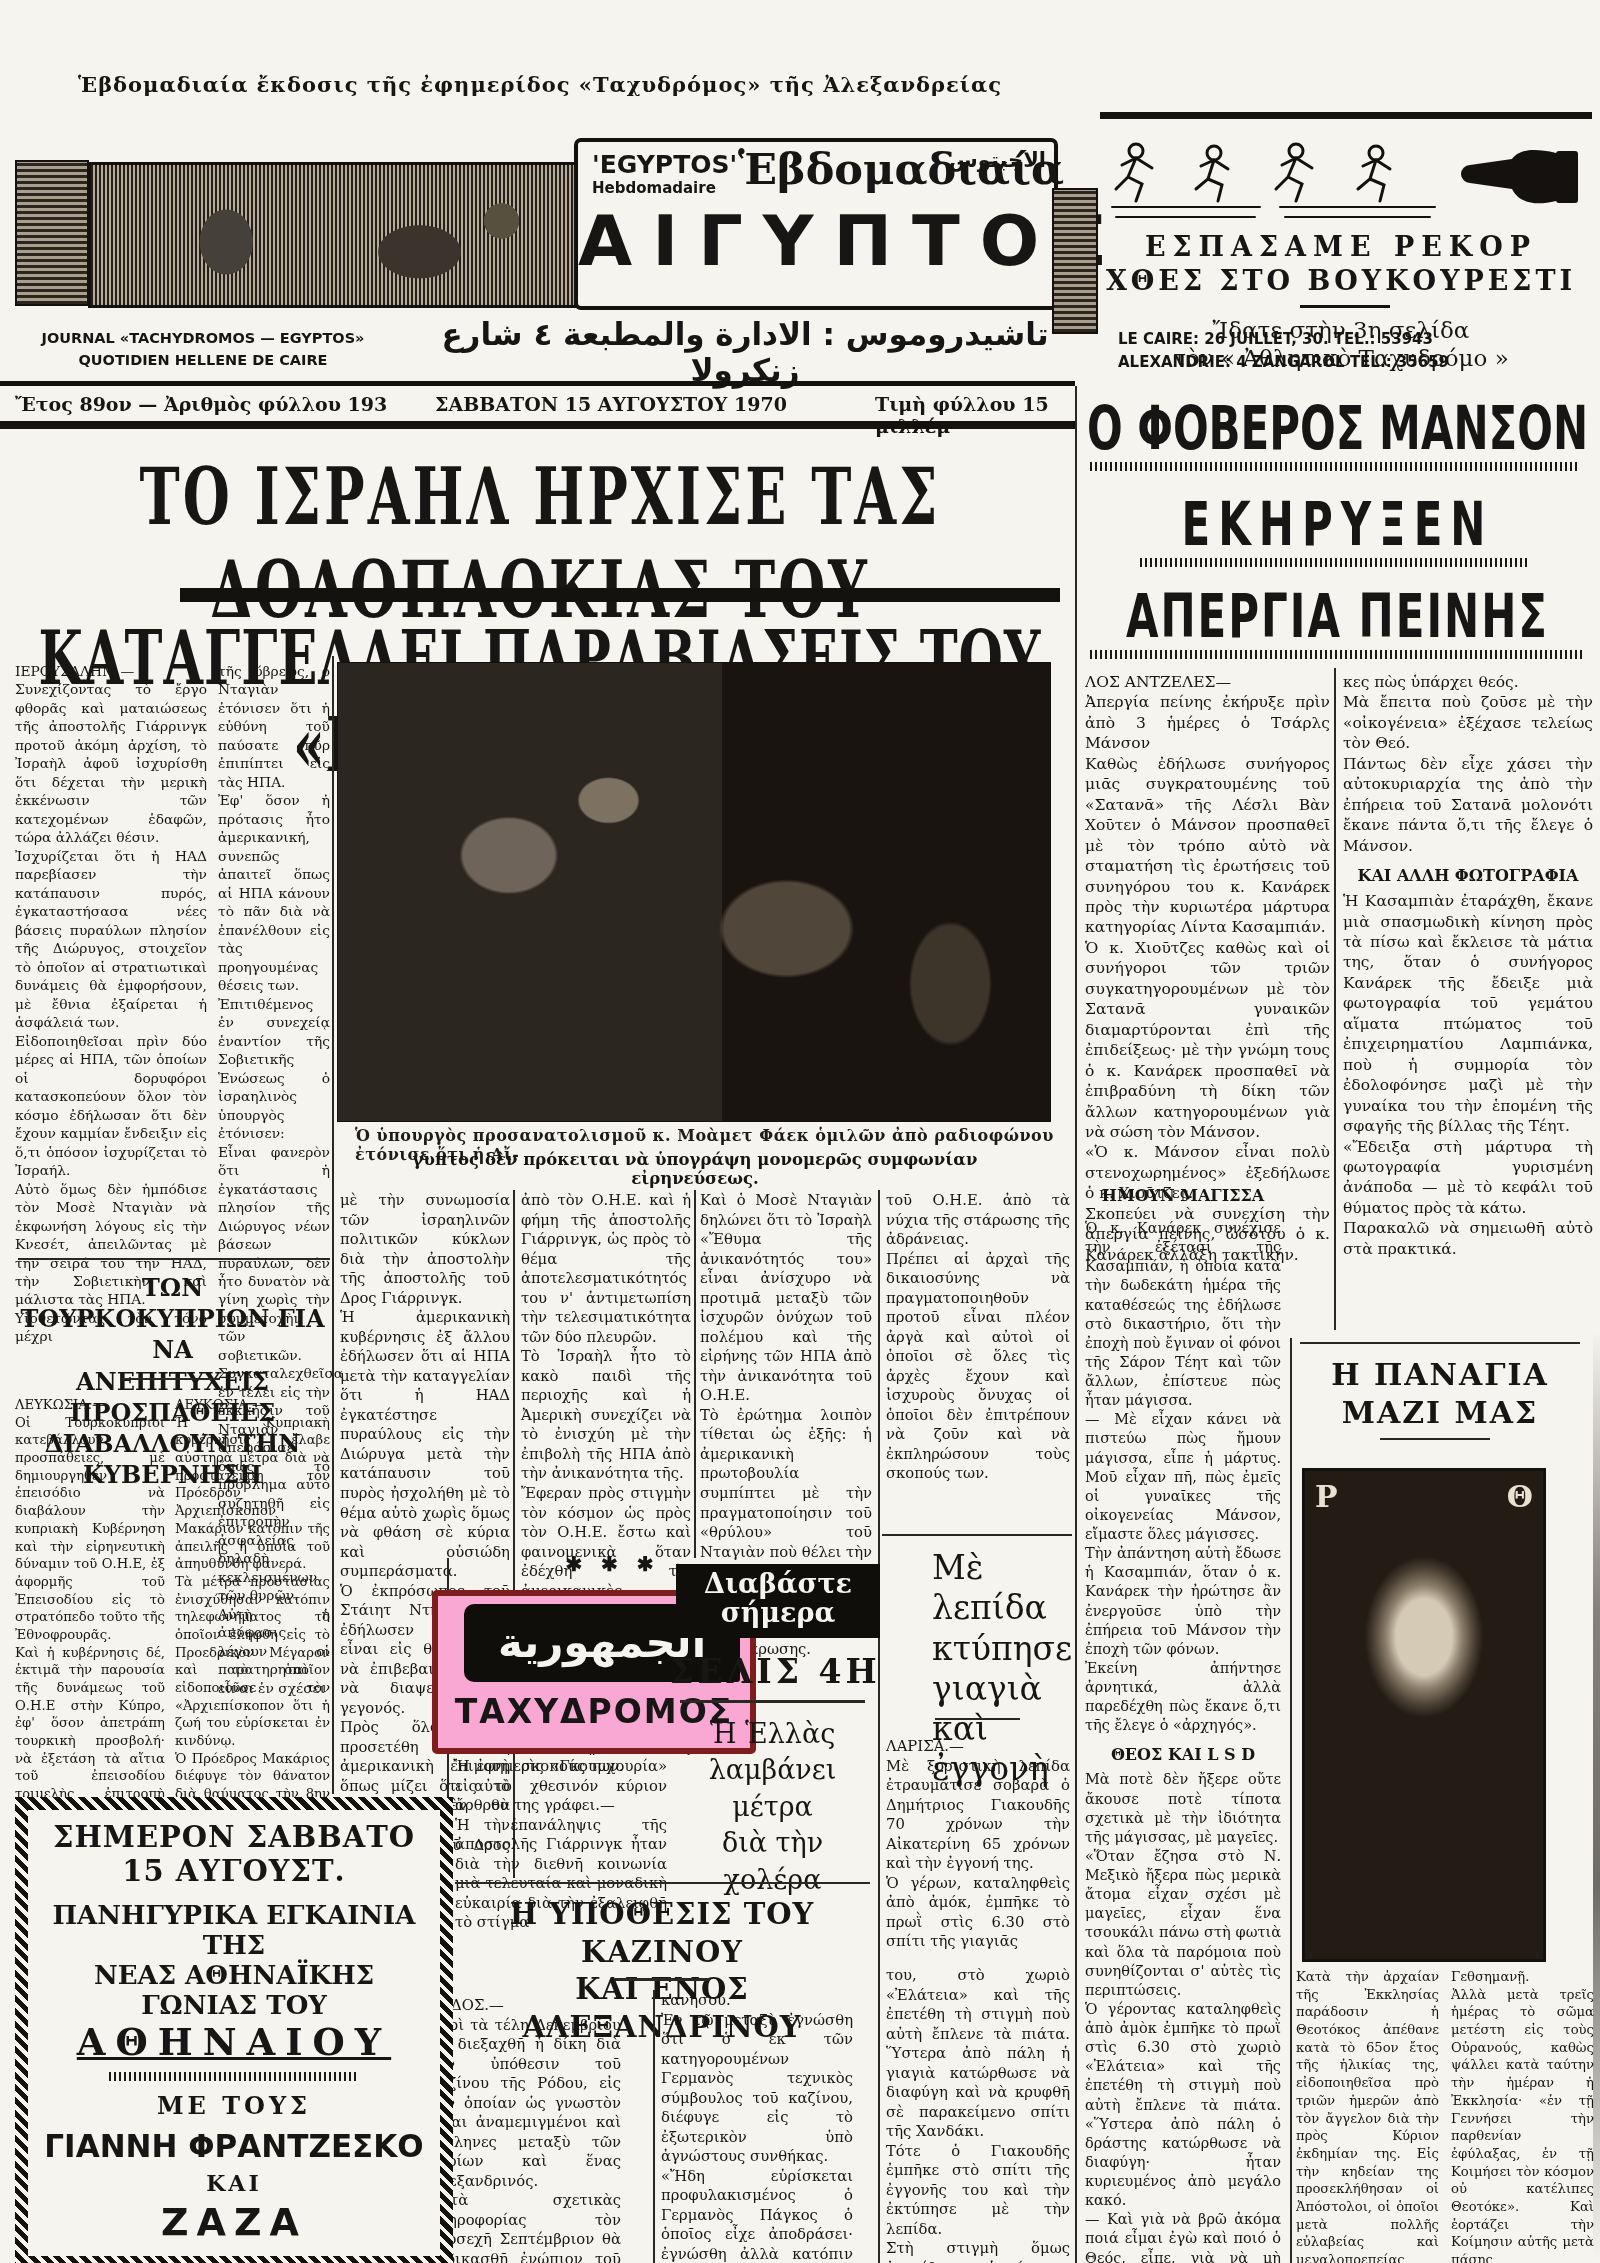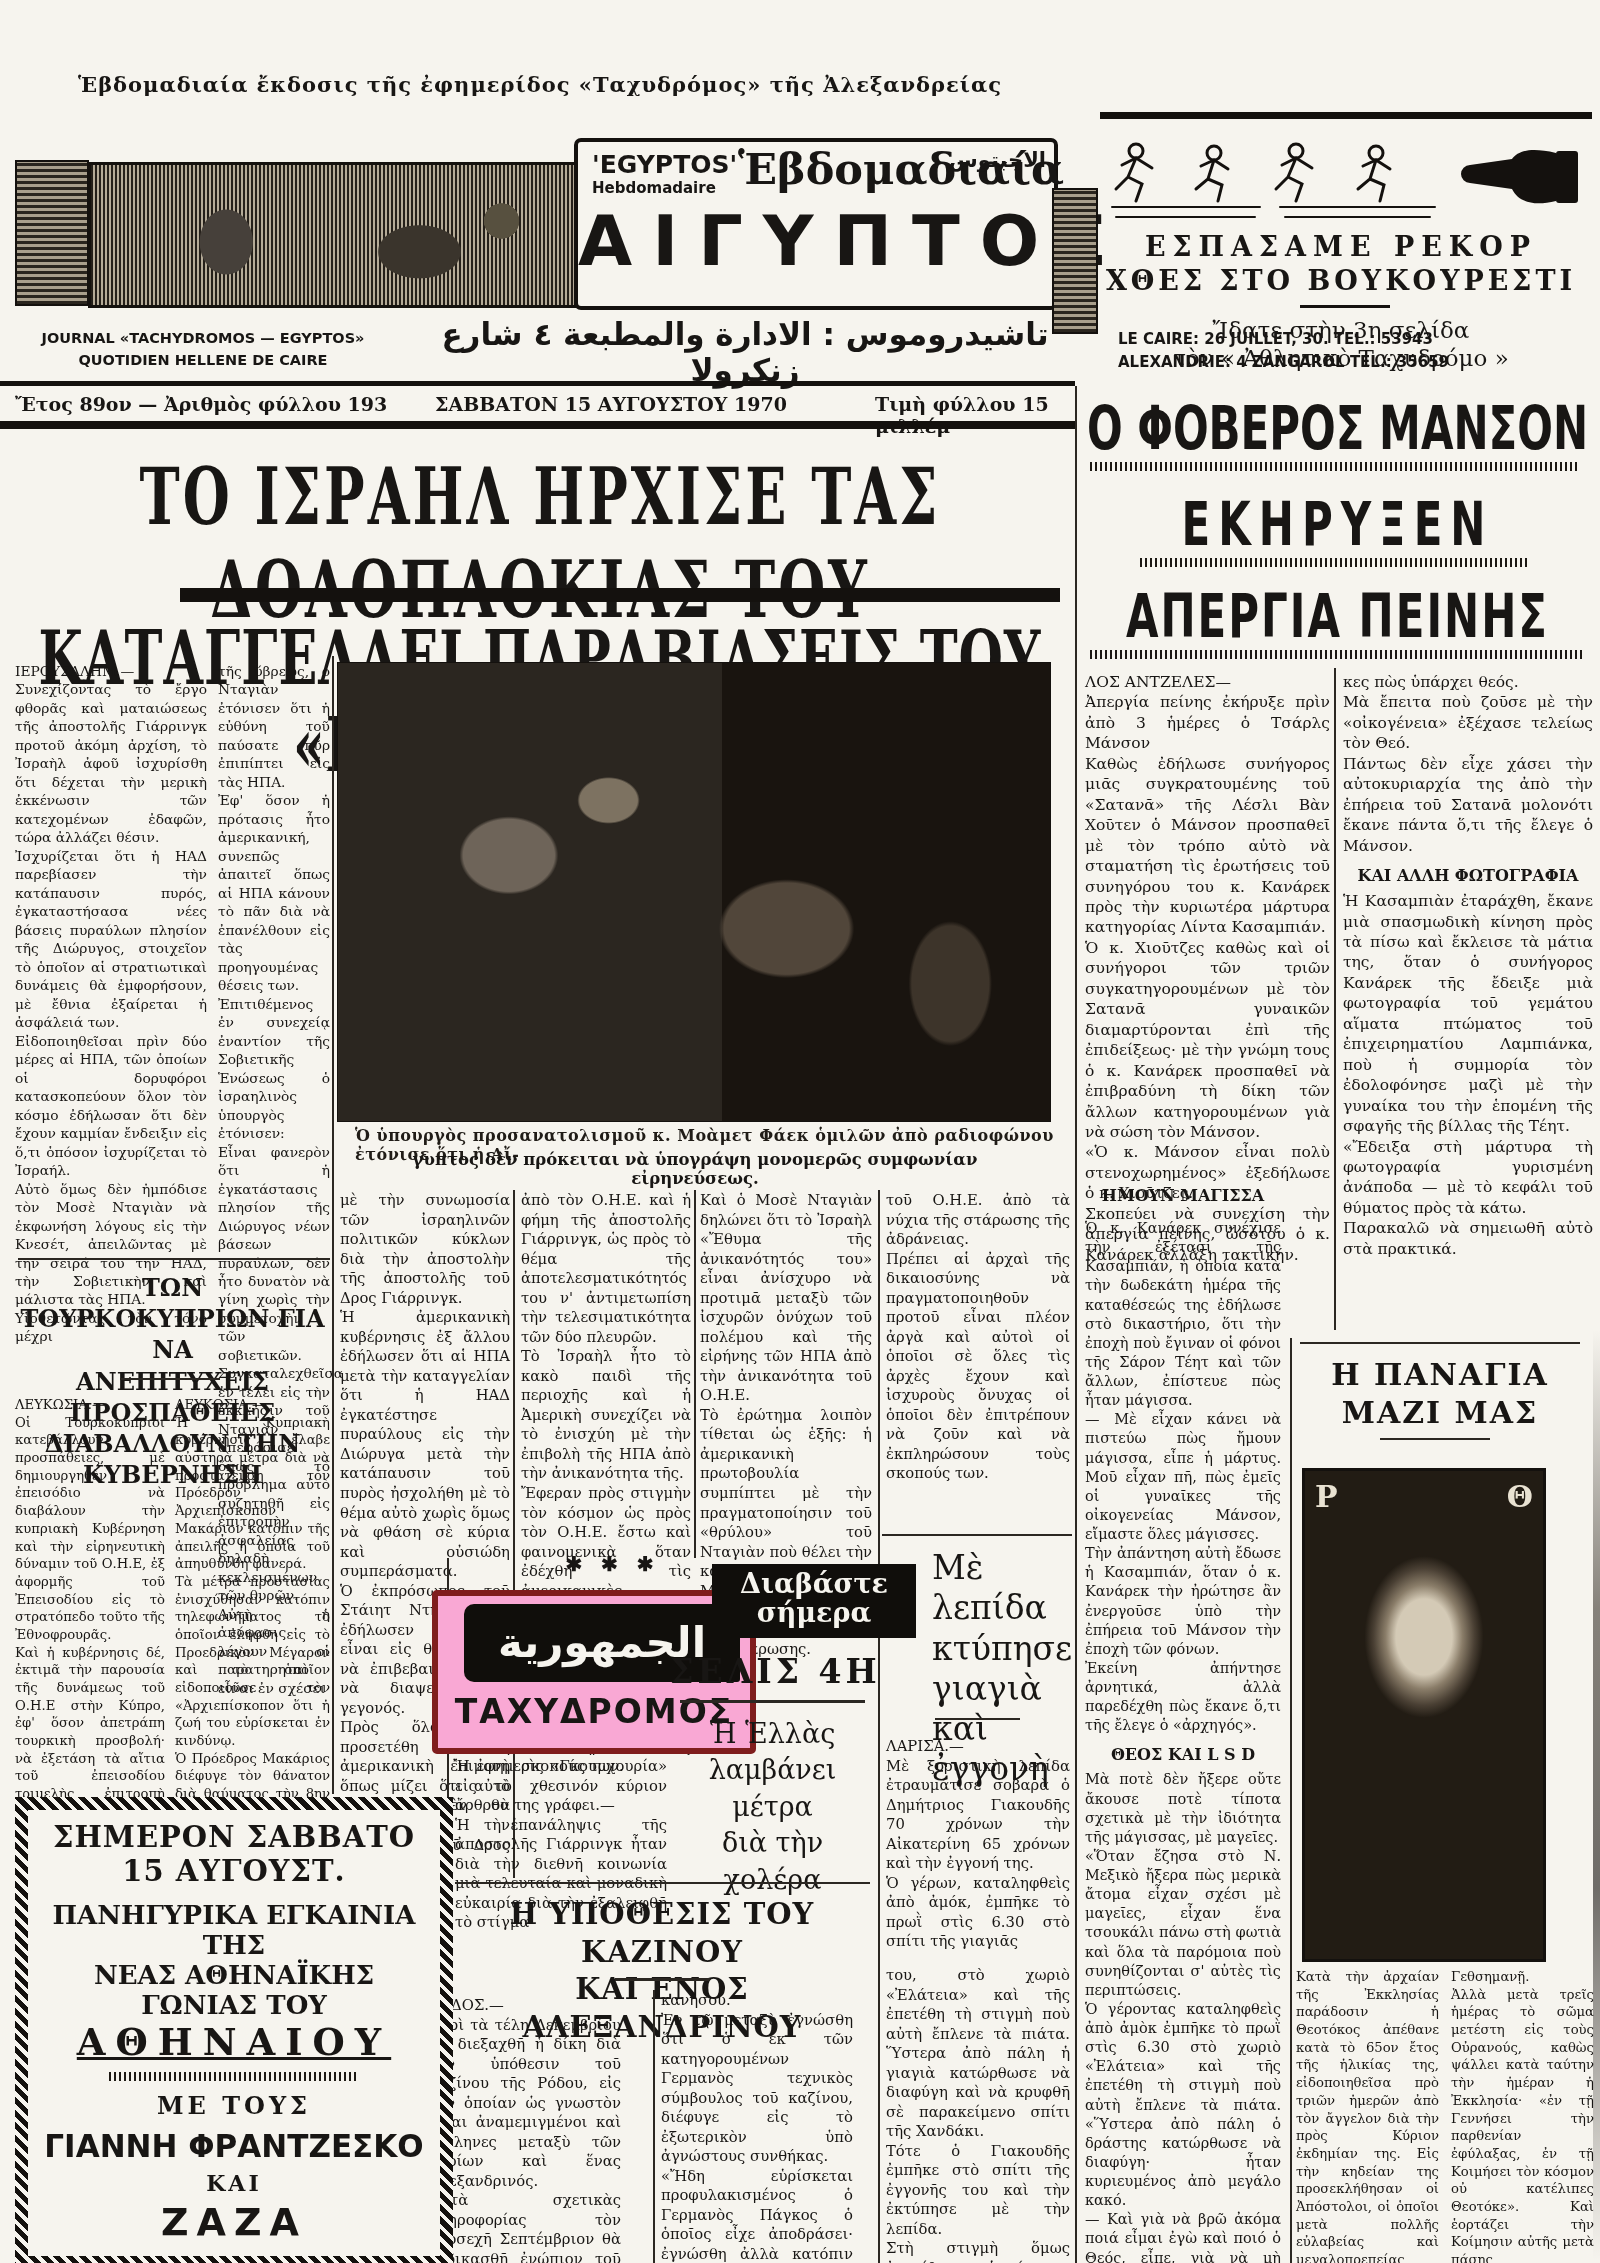--- a/index.html
+++ b/index.html
@@ -233,21 +233,21 @@
 <div class="abs center bold" style="left:455px;top:1552px;width:315px;font-size:20px;letter-spacing:6px;">✱ ✱ ✱</div>
 <div class="abs" style="left:432px;top:1590px;width:312px;height:152px;border:6px solid #7f1d1d;border-radius:5px;background:#f9a8d4;">
   <div class="blackbox center" style="position:absolute;left:26px;top:8px;right:10px;height:78px;border-radius:10px 3px 3px 10px;">
     <span class="sans bold" style="font-size:42px;line-height:78px;direction:rtl;">الجمهورية</span>
   </div>
   <div class="sans bold center" style="position:absolute;left:0;right:0;top:96px;font-size:33px;letter-spacing:2px;">ΤΑΧΥΔΡΟΜΟΣ</div>
 </div>
 <div class="abs txt" style="left:455px;top:1756px;width:212px;height:118px;font-size:14.8px;">Ἡ ἐφημερὶς «Γκουμχουρία» εἰς τὸ χθεσινόν κύριον ἄρθρον της γράφει.—
 Ἡ ἐπανάληψις τῆς ἀποστολῆς Γιάρρινγκ ἦταν διὰ τὴν διεθνῆ κοινωνία μιὰ τελευταία καὶ μοναδικὴ εὐκαιρία διὰ τὴν ἐξαλειφθῆ τὸ στίγμα</div>
 
-<div class="abs blackbox center" style="left:712px;top:1564px;width:204px;height:74px;">
+<div class="abs blackbox center" style="left:676px;top:1564px;width:204px;height:74px;">
   <div class="bold" style="font-size:27px;padding-top:4px;">Διαβάστε</div>
   <div class="bold" style="font-size:27px;margin-top:-2px;">σήμερα</div>
 </div>
 <div class="abs bold" style="left:668px;top:1652px;width:215px;font-size:33px;letter-spacing:4px;text-align:center;">ΣΕΛΙΣ 4Η</div>
 <div class="abs hrule" style="left:680px;top:1700px;width:185px;height:3px;"></div>
 <div class="abs center" style="left:665px;top:1716px;width:215px;font-size:27px;line-height:1.35;white-space:pre-line;">Ἡ Ἑλλὰς
 λαμβάνει
 μέτρα
 διὰ τὴν
 χολέρα</div>

